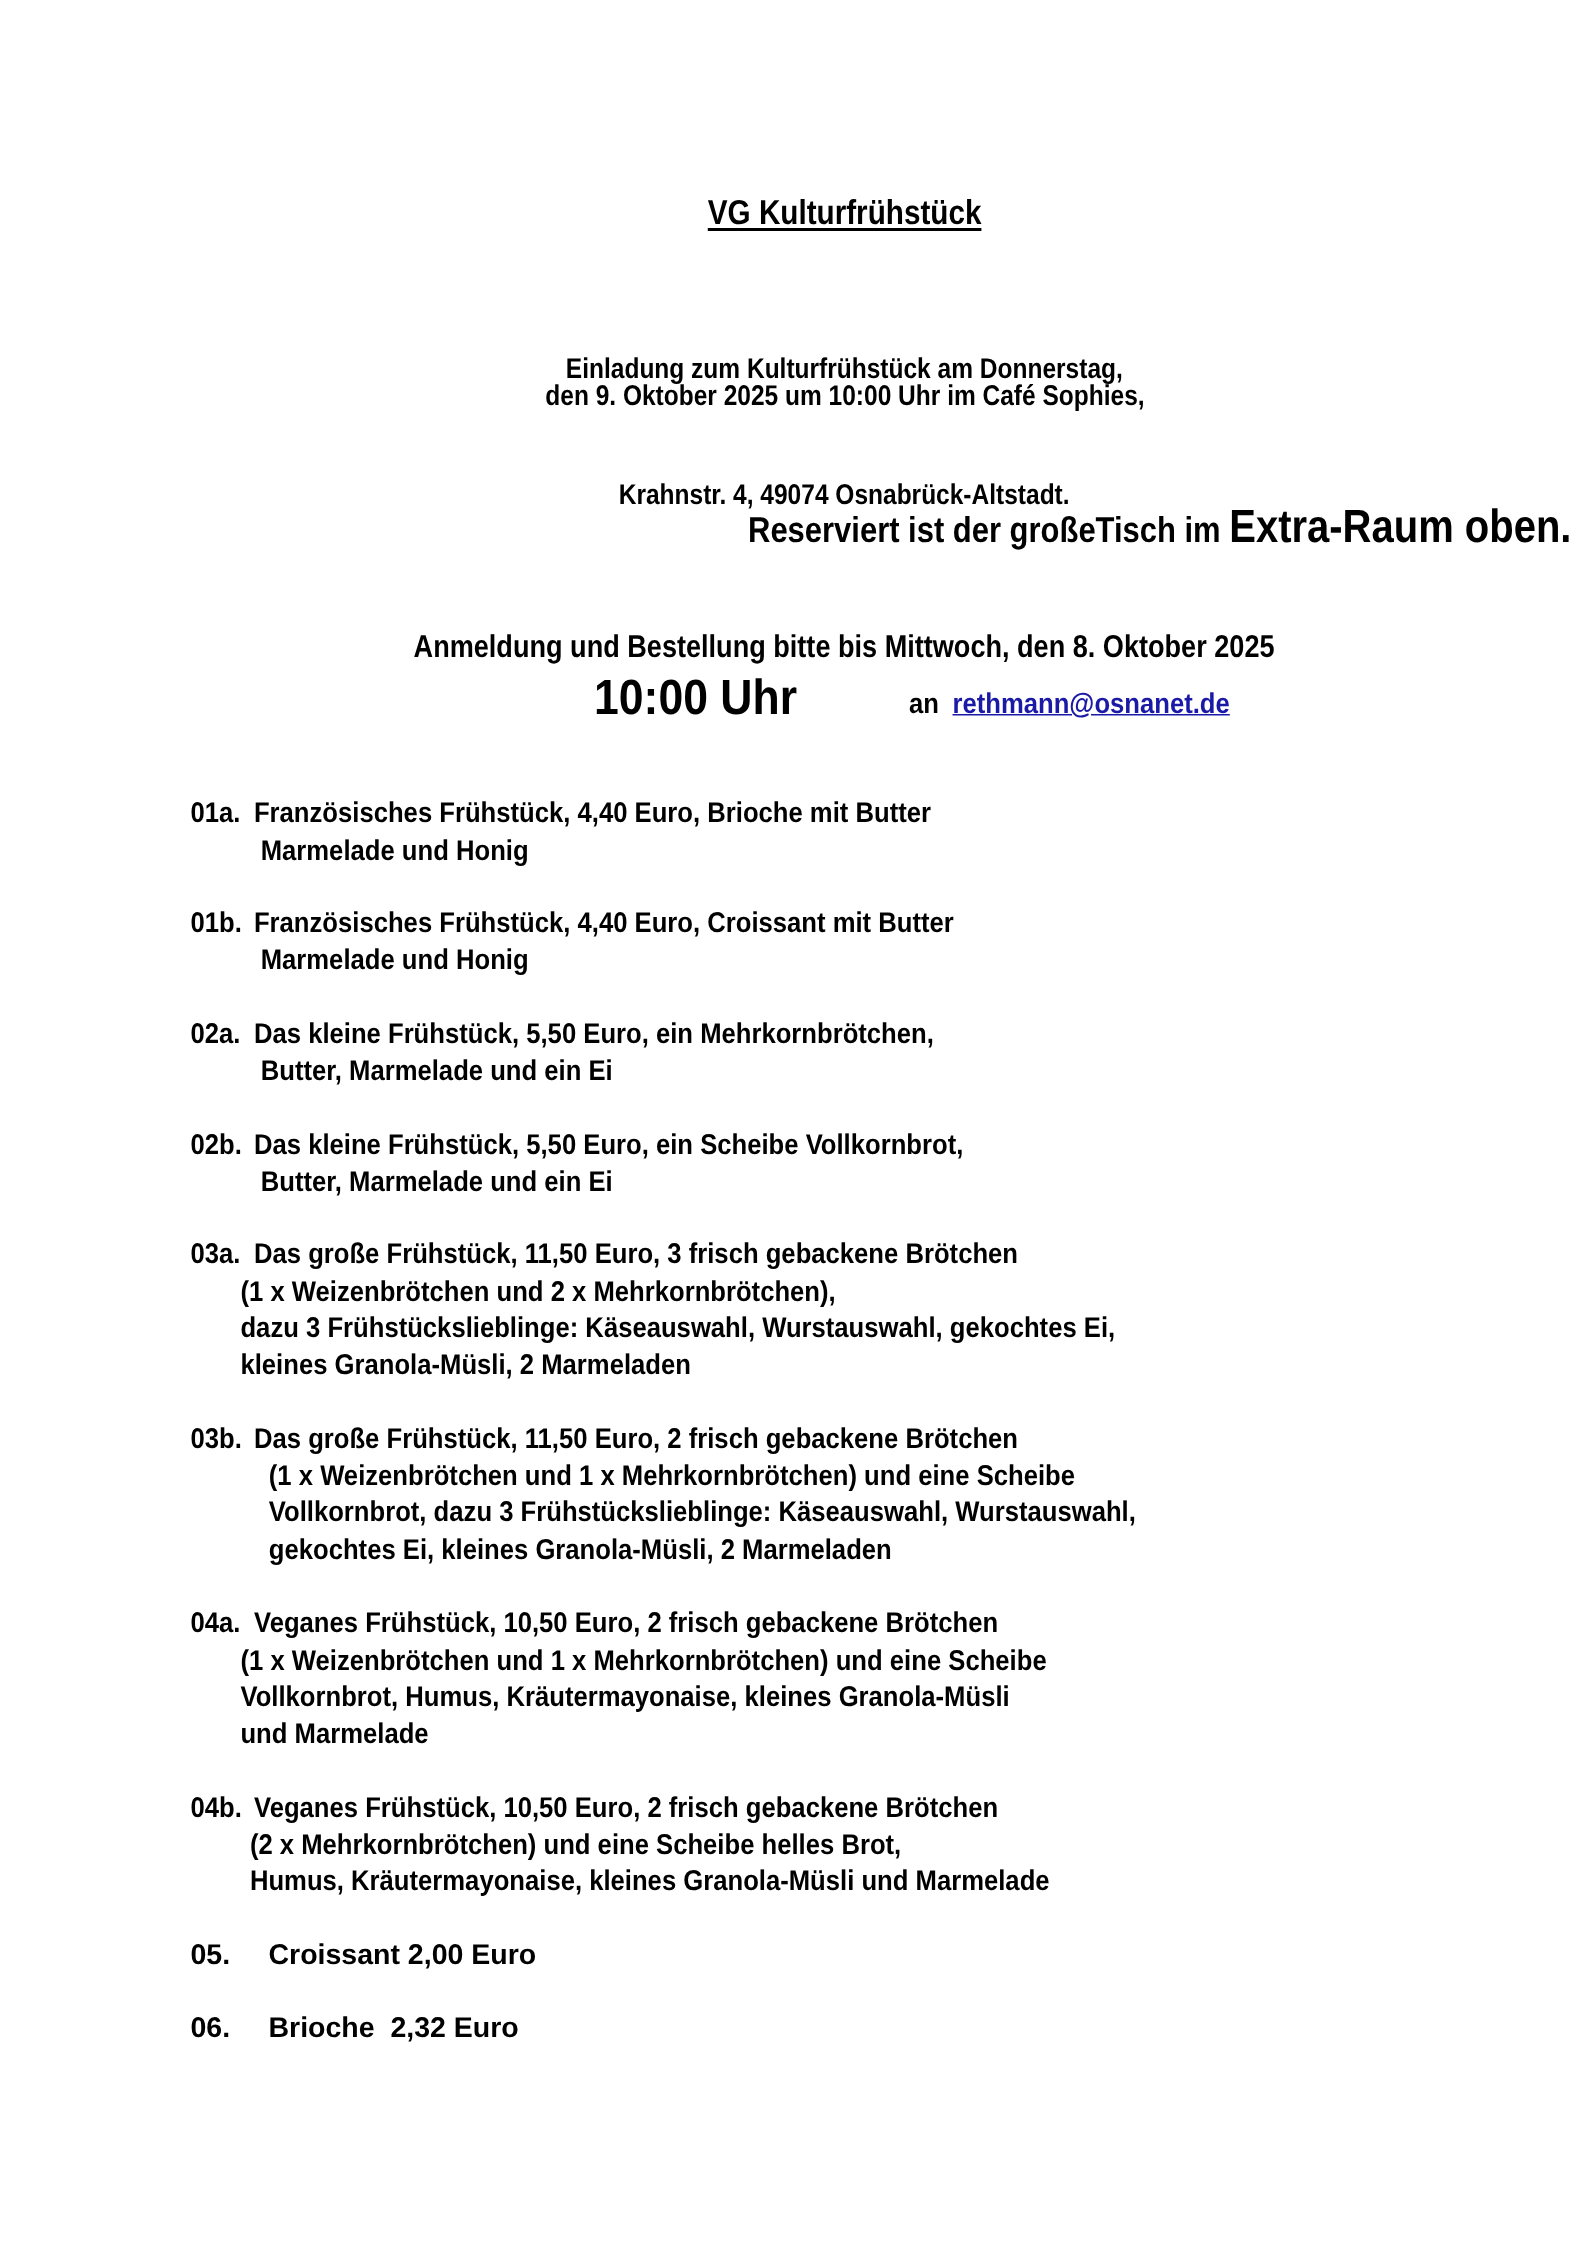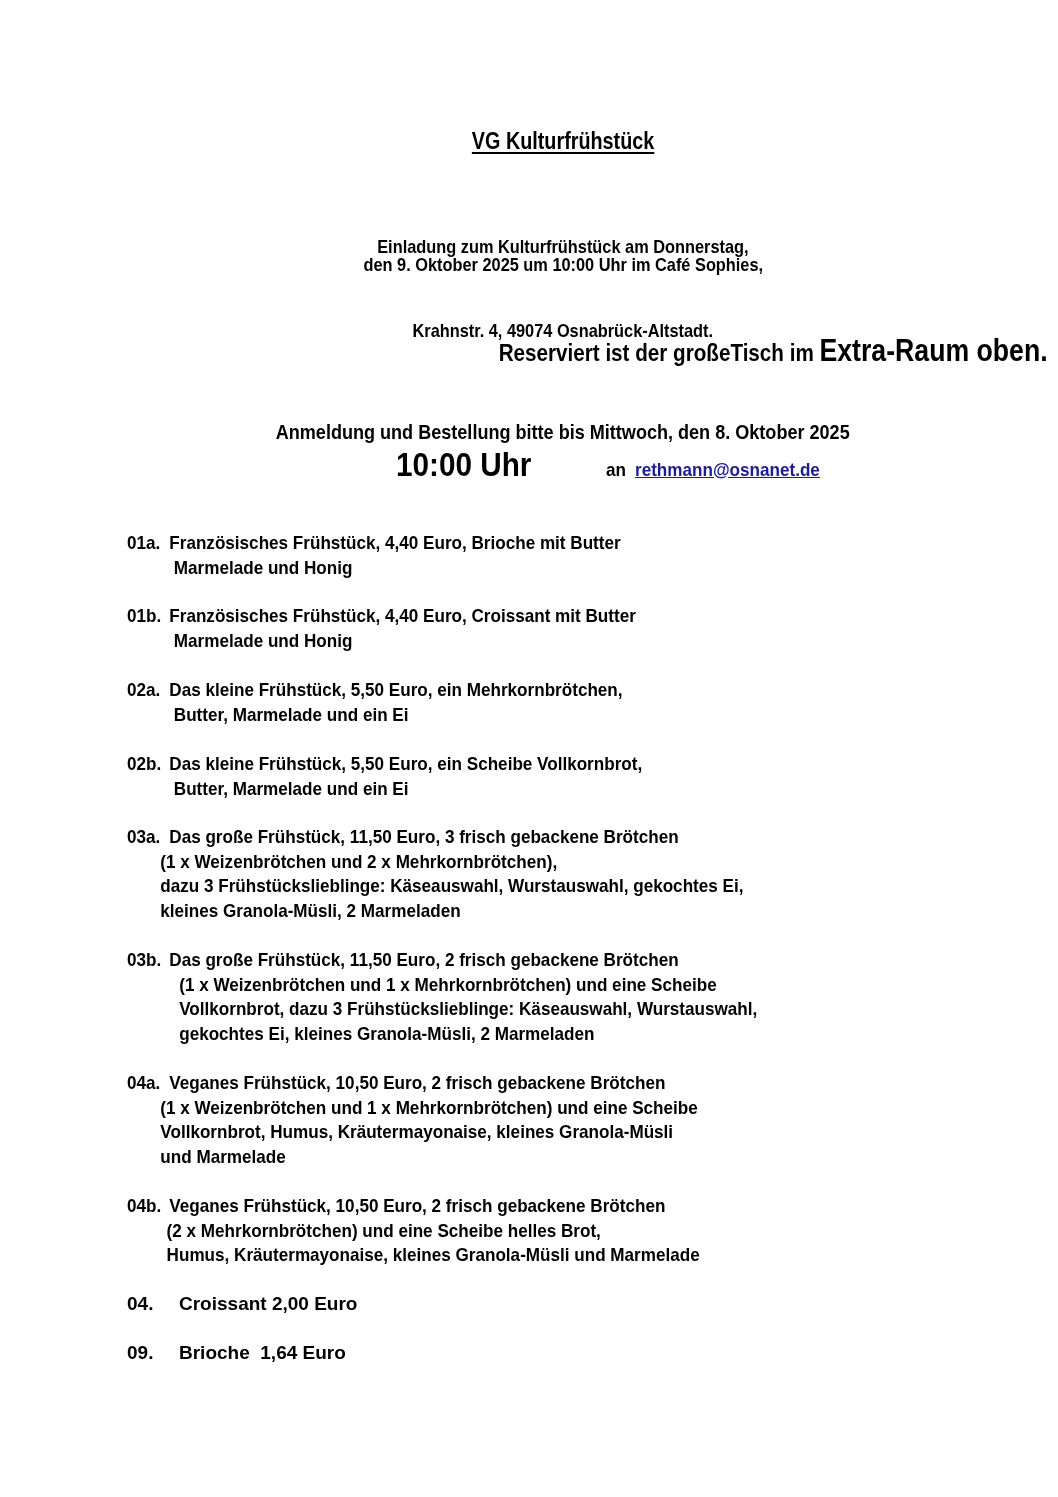--- a/index.html
+++ b/index.html
@@ -121,15 +121,15 @@
 
 <div id="menu">
     <div class="menu-item" style="top: 531px;"><span class="code">01a.</span><span style="white-space: pre;">Französisches Frühstück, 4,40 Euro, Brioche mit Butter</span><span style="white-space: pre; display: block; padding-left: 52px;">Marmelade und Honig</span></div>
     <div class="menu-item" style="top: 604px;"><span class="code">01b.</span><span style="white-space: pre;">Französisches Frühstück, 4,40 Euro, Croissant mit Butter</span><span style="white-space: pre; display: block; padding-left: 52px;">Marmelade und Honig</span></div>
     <div class="menu-item" style="top: 678px;"><span class="code">02a.</span><span style="white-space: pre;">Das kleine Frühstück, 5,50 Euro, ein Mehrkornbrötchen,</span><span style="white-space: pre; display: block; padding-left: 52px;">Butter, Marmelade und ein Ei</span></div>
     <div class="menu-item" style="top: 752px;"><span class="code">02b.</span><span style="white-space: pre;">Das kleine Frühstück, 5,50 Euro, ein Scheibe Vollkornbrot,</span><span style="white-space: pre; display: block; padding-left: 52px;">Butter, Marmelade und ein Ei</span></div>
     <div class="menu-item" style="top: 825px;"><span class="code">03a.</span><span style="white-space: pre;">Das große Frühstück, 11,50 Euro, 3 frisch gebackene Brötchen</span><span style="white-space: pre; display: block; padding-left: 37px;">(1 x Weizenbrötchen und 2 x Mehrkornbrötchen),</span><span style="white-space: pre; display: block; padding-left: 37px;">dazu 3 Frühstückslieblinge: Käseauswahl, Wurstauswahl, gekochtes Ei,</span><span style="white-space: pre; display: block; padding-left: 37px;">kleines Granola-Müsli, 2 Marmeladen</span></div>
     <div class="menu-item" style="top: 948px;"><span class="code">03b.</span><span style="white-space: pre;">Das große Frühstück, 11,50 Euro, 2 frisch gebackene Brötchen</span><span style="white-space: pre; display: block; padding-left: 58px;">(1 x Weizenbrötchen und 1 x Mehrkornbrötchen) und eine Scheibe</span><span style="white-space: pre; display: block; padding-left: 58px;">Vollkornbrot, dazu 3 Frühstückslieblinge: Käseauswahl, Wurstauswahl,</span><span style="white-space: pre; display: block; padding-left: 58px;">gekochtes Ei, kleines Granola-Müsli, 2 Marmeladen</span></div>
     <div class="menu-item" style="top: 1071px;"><span class="code">04a.</span><span style="white-space: pre;">Veganes Frühstück, 10,50 Euro, 2 frisch gebackene Brötchen</span><span style="white-space: pre; display: block; padding-left: 37px;">(1 x Weizenbrötchen und 1 x Mehrkornbrötchen) und eine Scheibe</span><span style="white-space: pre; display: block; padding-left: 37px;">Vollkornbrot, Humus, Kräutermayonaise, kleines Granola-Müsli</span><span style="white-space: pre; display: block; padding-left: 37px;">und Marmelade</span></div>
     <div class="menu-item" style="top: 1194px;"><span class="code">04b.</span><span style="white-space: pre;">Veganes Frühstück, 10,50 Euro, 2 frisch gebackene Brötchen</span><span style="white-space: pre; display: block; padding-left: 44px;">(2 x Mehrkornbrötchen) und eine Scheibe helles Brot,</span><span style="white-space: pre; display: block; padding-left: 44px;">Humus, Kräutermayonaise, kleines Granola-Müsli und Marmelade</span></div>
-    <div class="menu-item" style="top: 1292px; transform: none; font-family: &quot;Liberation Sans&quot;, sans-serif;"><span class="code" style="width: 52px;">04.</span><span style="white-space: pre;">Croissant 2,00 Euro</span></div>
-    <div class="menu-item" style="top: 1341px; transform: none; font-family: &quot;Liberation Sans&quot;, sans-serif;"><span class="code" style="width: 52px;">09.</span><span style="white-space: pre;">Brioche  1,64 Euro</span></div>
+    <div class="menu-item" style="top: 1292px; transform: none; font-family: &quot;Liberation Sans&quot;, sans-serif;"><span class="code" style="width: 52px;">05.</span><span style="white-space: pre;">Croissant 2,00 Euro</span></div>
+    <div class="menu-item" style="top: 1341px; transform: none; font-family: &quot;Liberation Sans&quot;, sans-serif;"><span class="code" style="width: 52px;">06.</span><span style="white-space: pre;">Brioche  2,32 Euro</span></div>
   </div>
 
 </body></html>

